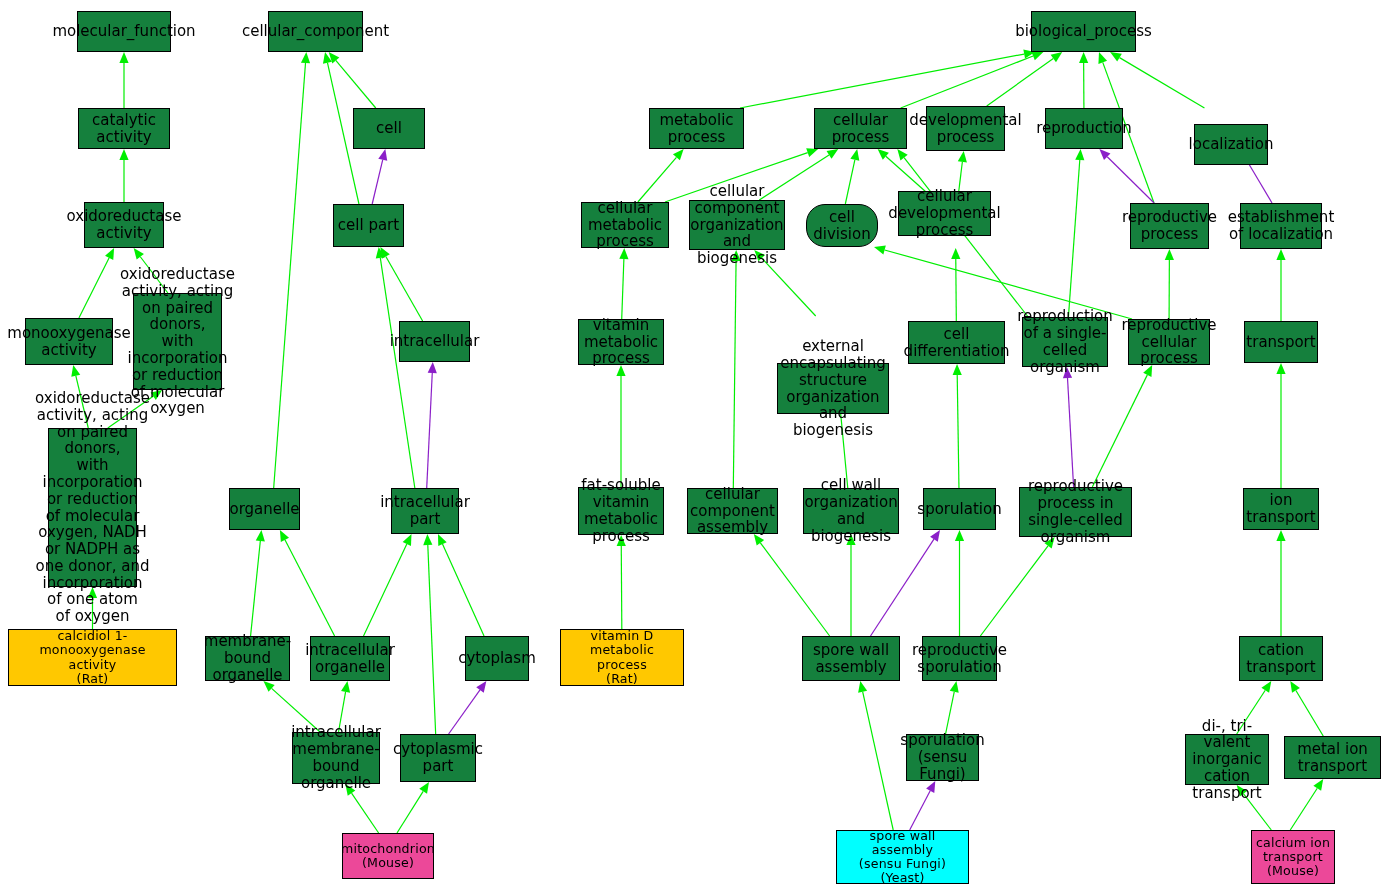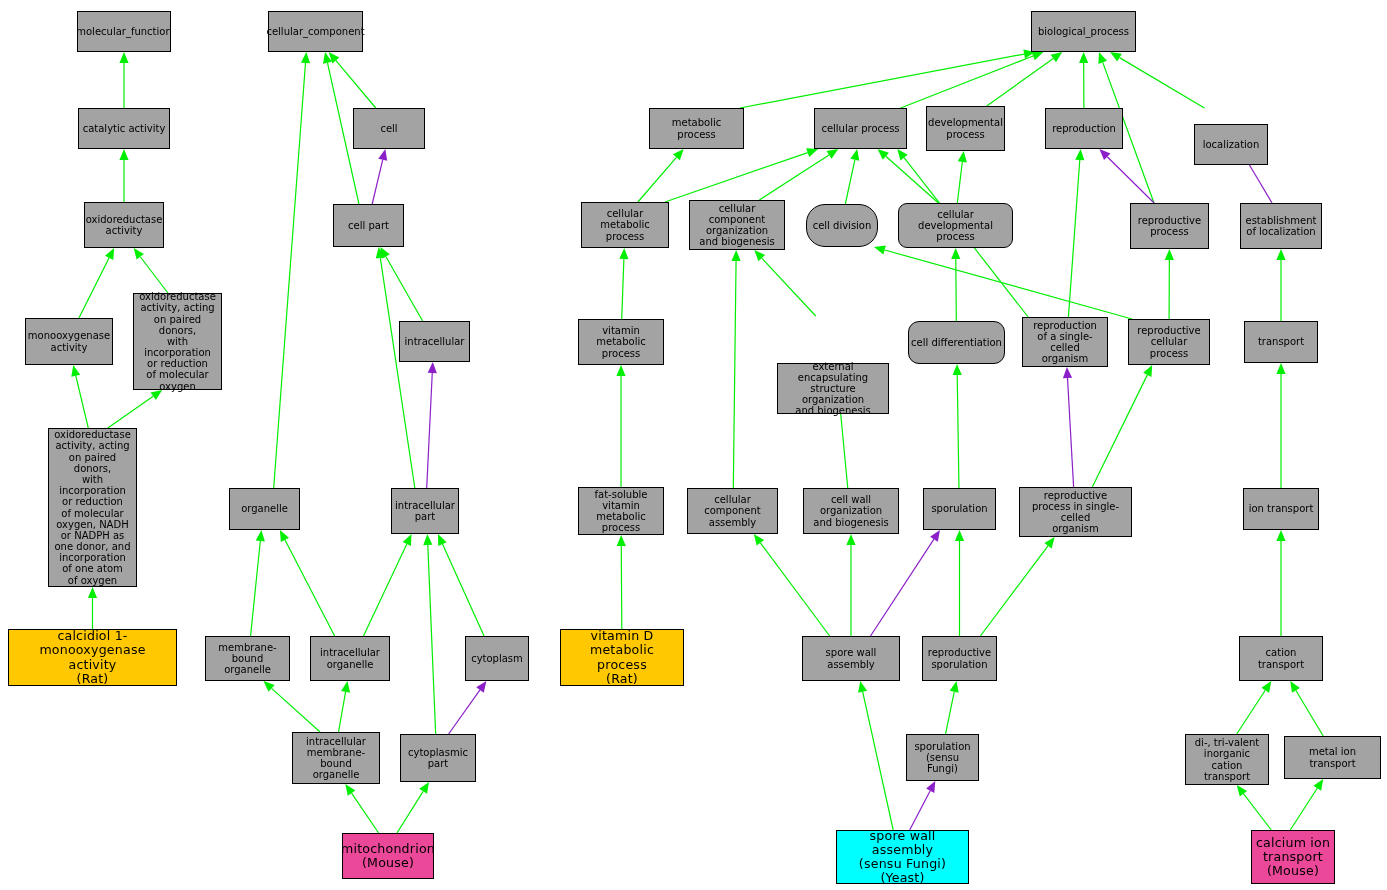--- a/index.html
+++ b/index.html
@@ -1,22 +1,22 @@
 <!DOCTYPE html>
 <html><head>
 <meta charset="utf-8">
 <style>
   html,body{margin:0;padding:0;background:#ffffff;}
   body{width:1387px;height:890px;font-family:"DejaVu Sans",sans-serif;}
   #stage{position:relative;width:1387px;height:890px;overflow:hidden;background:#fff;}
   #edges{position:absolute;left:0;top:0;width:1387px;height:890px;}
-  .node{position:absolute;box-sizing:border-box;border:1px solid #000;background:#a3a3a3;
+  .node{position:absolute;box-sizing:border-box;border:1px solid #000;background:#15803d;
         display:flex;align-items:center;justify-content:center;text-align:center;
         font-family:"DejaVu Sans",sans-serif;color:#000;line-height:1.12;
-        font-size:10px;padding:1px 2px;white-space:pre-line;}
+        font-size:15px;padding:1px 2px;white-space:pre-line;}
   .node.hl{font-size:12.6px;letter-spacing:.2px;text-align:center;}
   .node.gold{background:#FFC800;}
   .node.blue{background:#ec4899;}
   .node.cyan{background:#00FFFF;}
 </style>
 </head>
 <body>
 
 <div id="stage">
   <svg id="edges" viewBox="0 0 1387 890">
@@ -343,32 +343,32 @@
       <div class="node" style="left: 926px; top: 106px; width: 79px; height: 45px;">developmental
 process</div>
       <div class="node" style="left: 1045px; top: 108px; width: 78px; height: 41px;">reproduction</div>
       <div class="node" style="left: 1194px; top: 108px; width: 74px; height: 41px; margin-top: 16px;">localization</div>
       <div class="node" style="left: 581px; top: 202px; width: 88px; height: 46px;">cellular metabolic
 process</div>
       <div class="node" style="left: 689px; top: 200px; width: 96px; height: 50px;">cellular component
 organization
 and biogenesis</div>
       <div class="node" style="left: 806px; top: 204px; width: 72px; height: 43px; border-radius: 19px;">cell division</div>
-      <div class="node" style="left: 898px; top: 203px; width: 115px; height: 45px; border-radius: 9px;">cellular developmental
+      <div class="node" style="left: 898px; top: 191px; width: 93px; height: 45px;">cellular developmental
 process</div>
       <div class="node" style="left: 1130px; top: 203px; width: 79px; height: 46px;">reproductive
 process</div>
       <div class="node" style="left: 1240px; top: 203px; width: 82px; height: 46px;">establishment
 of localization</div>
       <div class="node" style="left: 578px; top: 319px; width: 86px; height: 46px;">vitamin metabolic
 process</div>
       <div class="node" style="left: 777px; top: 319px; width: 112px; height: 51px; margin-top: 44px;">external encapsulating
 structure organization
 and biogenesis</div>
-      <div class="node" style="left: 908px; top: 321px; width: 97px; height: 43px; border-radius: 11px;">cell differentiation</div>
+      <div class="node" style="left: 908px; top: 321px; width: 97px; height: 43px;">cell differentiation</div>
       <div class="node" style="left: 1022px; top: 317px; width: 86px; height: 50px;">reproduction
 of a single-celled
 organism</div>
       <div class="node" style="left: 1128px; top: 319px; width: 82px; height: 46px;">reproductive
 cellular process</div>
       <div class="node" style="left: 1244px; top: 321px; width: 74px; height: 42px;">transport</div>
       <div class="node" style="left: 578px; top: 487px; width: 86px; height: 48px;">fat-soluble
 vitamin metabolic
 process</div>
       <div class="node" style="left: 687px; top: 488px; width: 91px; height: 46px;">cellular component

